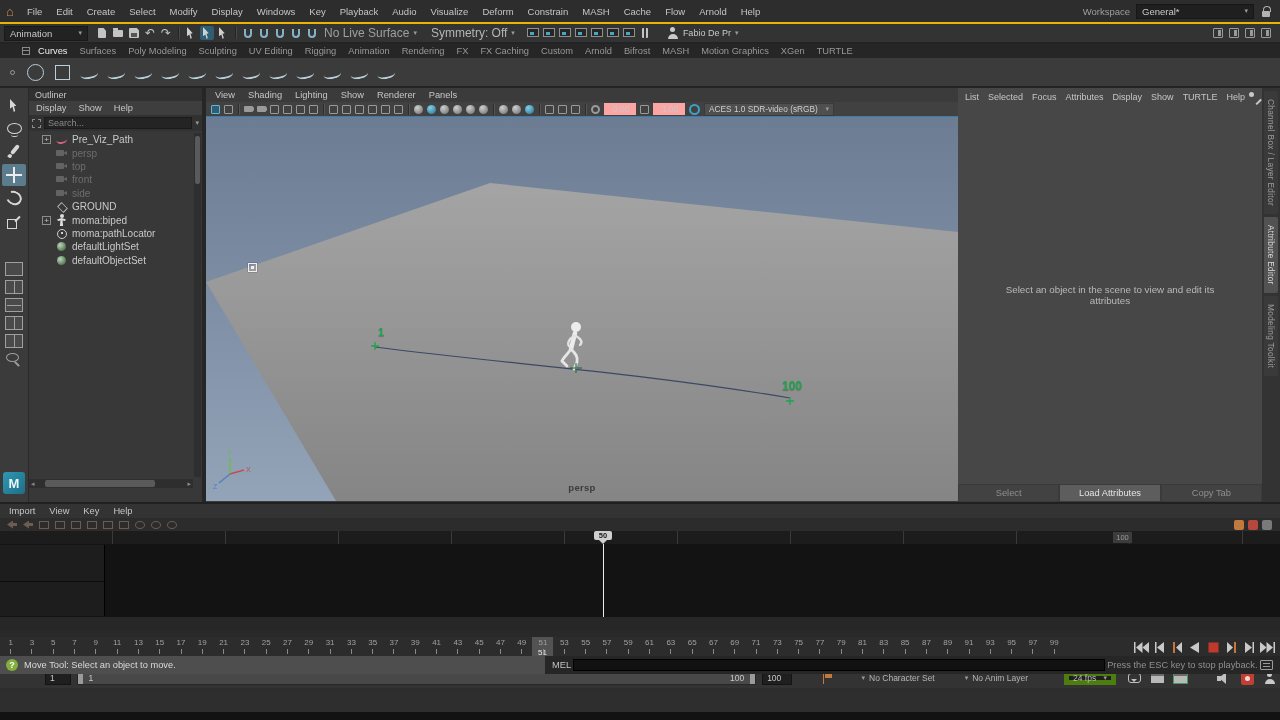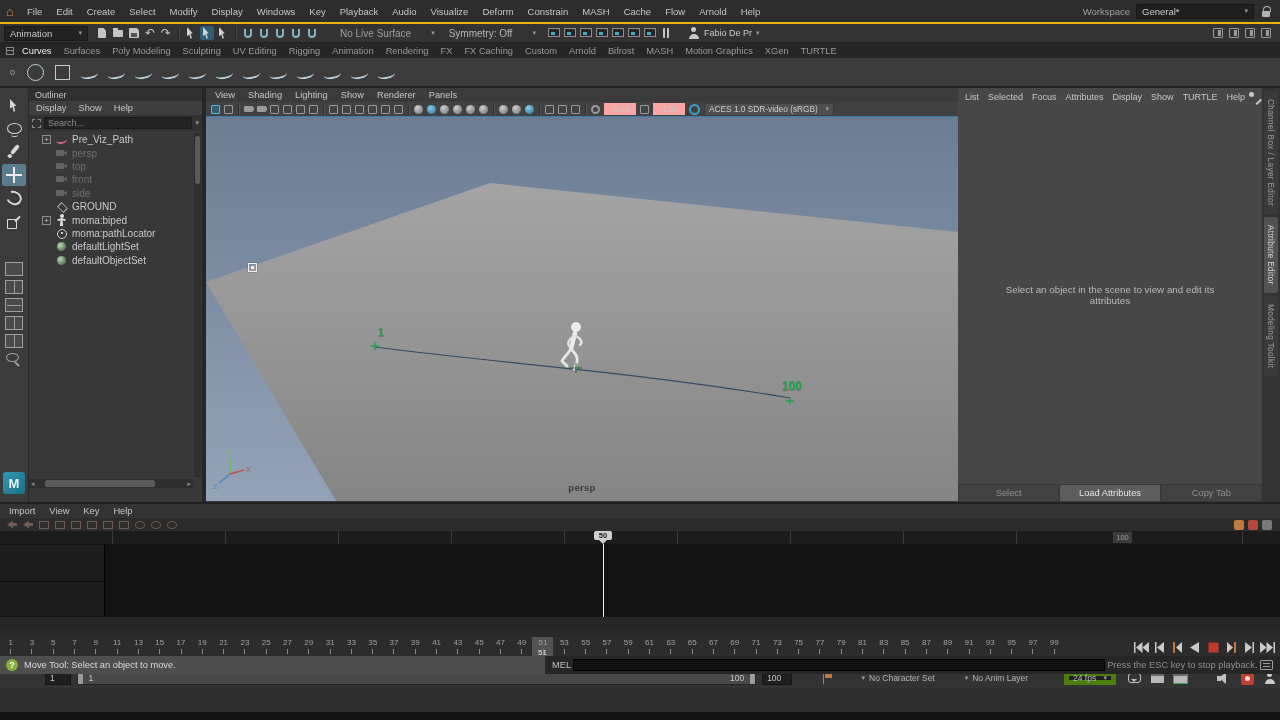--- a/index.html
+++ b/index.html
@@ -33,30 +33,30 @@
   .ti.ic-undo::before,.ti.ic-redo::before{content:"↶";border:0;inset:0;color:#c4c4c4;font-size:12px;line-height:14px;text-align:center;background:none}
   .ti.ic-redo::before{content:"↷"}
   .ti.ic-cursor::before{inset:1px 3px;background:#d0d0d0;border:0;clip-path:polygon(0 0,0 78%,30% 62%,45% 100%,60% 92%,45% 56%,72% 52%)}
   .ti.ic-magnet::before{inset:3px 3px 2px 3px;border:2px solid #7fb3c6;border-top:0;border-radius:0 0 6px 6px}
   .ti.ic-editor::before{inset:2px 1px 3px 1px;background:#262626;border:1px solid #8f8f8f;border-radius:0}
   .ti.ic-editor::after{content:"";position:absolute;left:4px;bottom:5px;width:4px;height:3px;background:#49a7c4}
   .ti.ic-pause::before{border:0;inset:2px 4px;border-left:2px solid #c4c4c4;border-right:2px solid #c4c4c4;background:none}
   .ti.ic-panel::before{inset:2px;border:1px solid #9a9a9a}
   .ti.ic-panel::after{content:"";position:absolute;right:4px;top:4px;bottom:4px;width:3px;background:#9a9a9a}
   .ti.sep{width:7px}.ti.sep::before{inset:1px 3px;border:0;border-left:1px solid #242424;border-right:1px solid #4a4a4a;background:none;border-radius:0}
-  .tbtext{font-size:10px;color:#9f9f9f;margin:0 20px;white-space:nowrap}
+  .tbtext{font-size:12px;color:#9f9f9f;margin:0 4px;white-space:nowrap}
   .userchip{display:flex;align-items:center;gap:4px;margin-left:14px;font-size:9px;color:#c9c9c9}
   .avic{width:12px;height:12px;position:relative}
   .avic::before{content:"";position:absolute;left:3.5px;top:0;width:5px;height:5px;border-radius:50%;background:#c9c9c9}
   .avic::after{content:"";position:absolute;left:1px;bottom:0;width:10px;height:5px;border-radius:5px 5px 0 0;background:#c9c9c9}
   .tb-spacer{flex:1}
 
   
   .sep-a{top:42px;height:2px;background:#232323}
-  .shelftabs{top:44px;height:14px;background:#262626;display:flex;align-items:center;padding-left:4px}
+  .shelftabs{top:44px;height:14px;background:#262626;display:flex;align-items:center;padding-left:20px}
   .shmini{width:8px;height:8px;border:1px solid #8a8a8a;margin:0 2px;position:relative}
   .shmini::after{content:"";position:absolute;left:0;right:0;top:2px;height:1px;background:#8a8a8a}
   .stabitem{padding:0 6px;font-size:9.3px;color:#989898}
   .stabitem.active{color:#ececec}
   .shelficons{top:58px;height:28px;background:#3b3b3b;display:flex;align-items:center;padding-left:2px}
   .shmini2{width:20px;display:flex;flex-direction:column;align-items:center;gap:3px}
   .shmini2 i{width:5px;height:5px;border:1px solid #9a9a9a;border-radius:50%;display:block}
   .shx{width:25px;height:24px;position:relative;flex:none;margin:0 1px}
   .shx::before{content:"";position:absolute;left:3px;top:8px;width:18px;height:9px;border-bottom:2px solid #b9ced8;border-radius:60% 40% 50% 50%;transform:rotate(-10deg)}
   .shx.ic-circle::before{left:4px;top:4px;width:15px;height:15px;border:1.5px solid #b9ced8;border-bottom:1.5px solid #b9ced8;border-radius:50%;transform:none}

